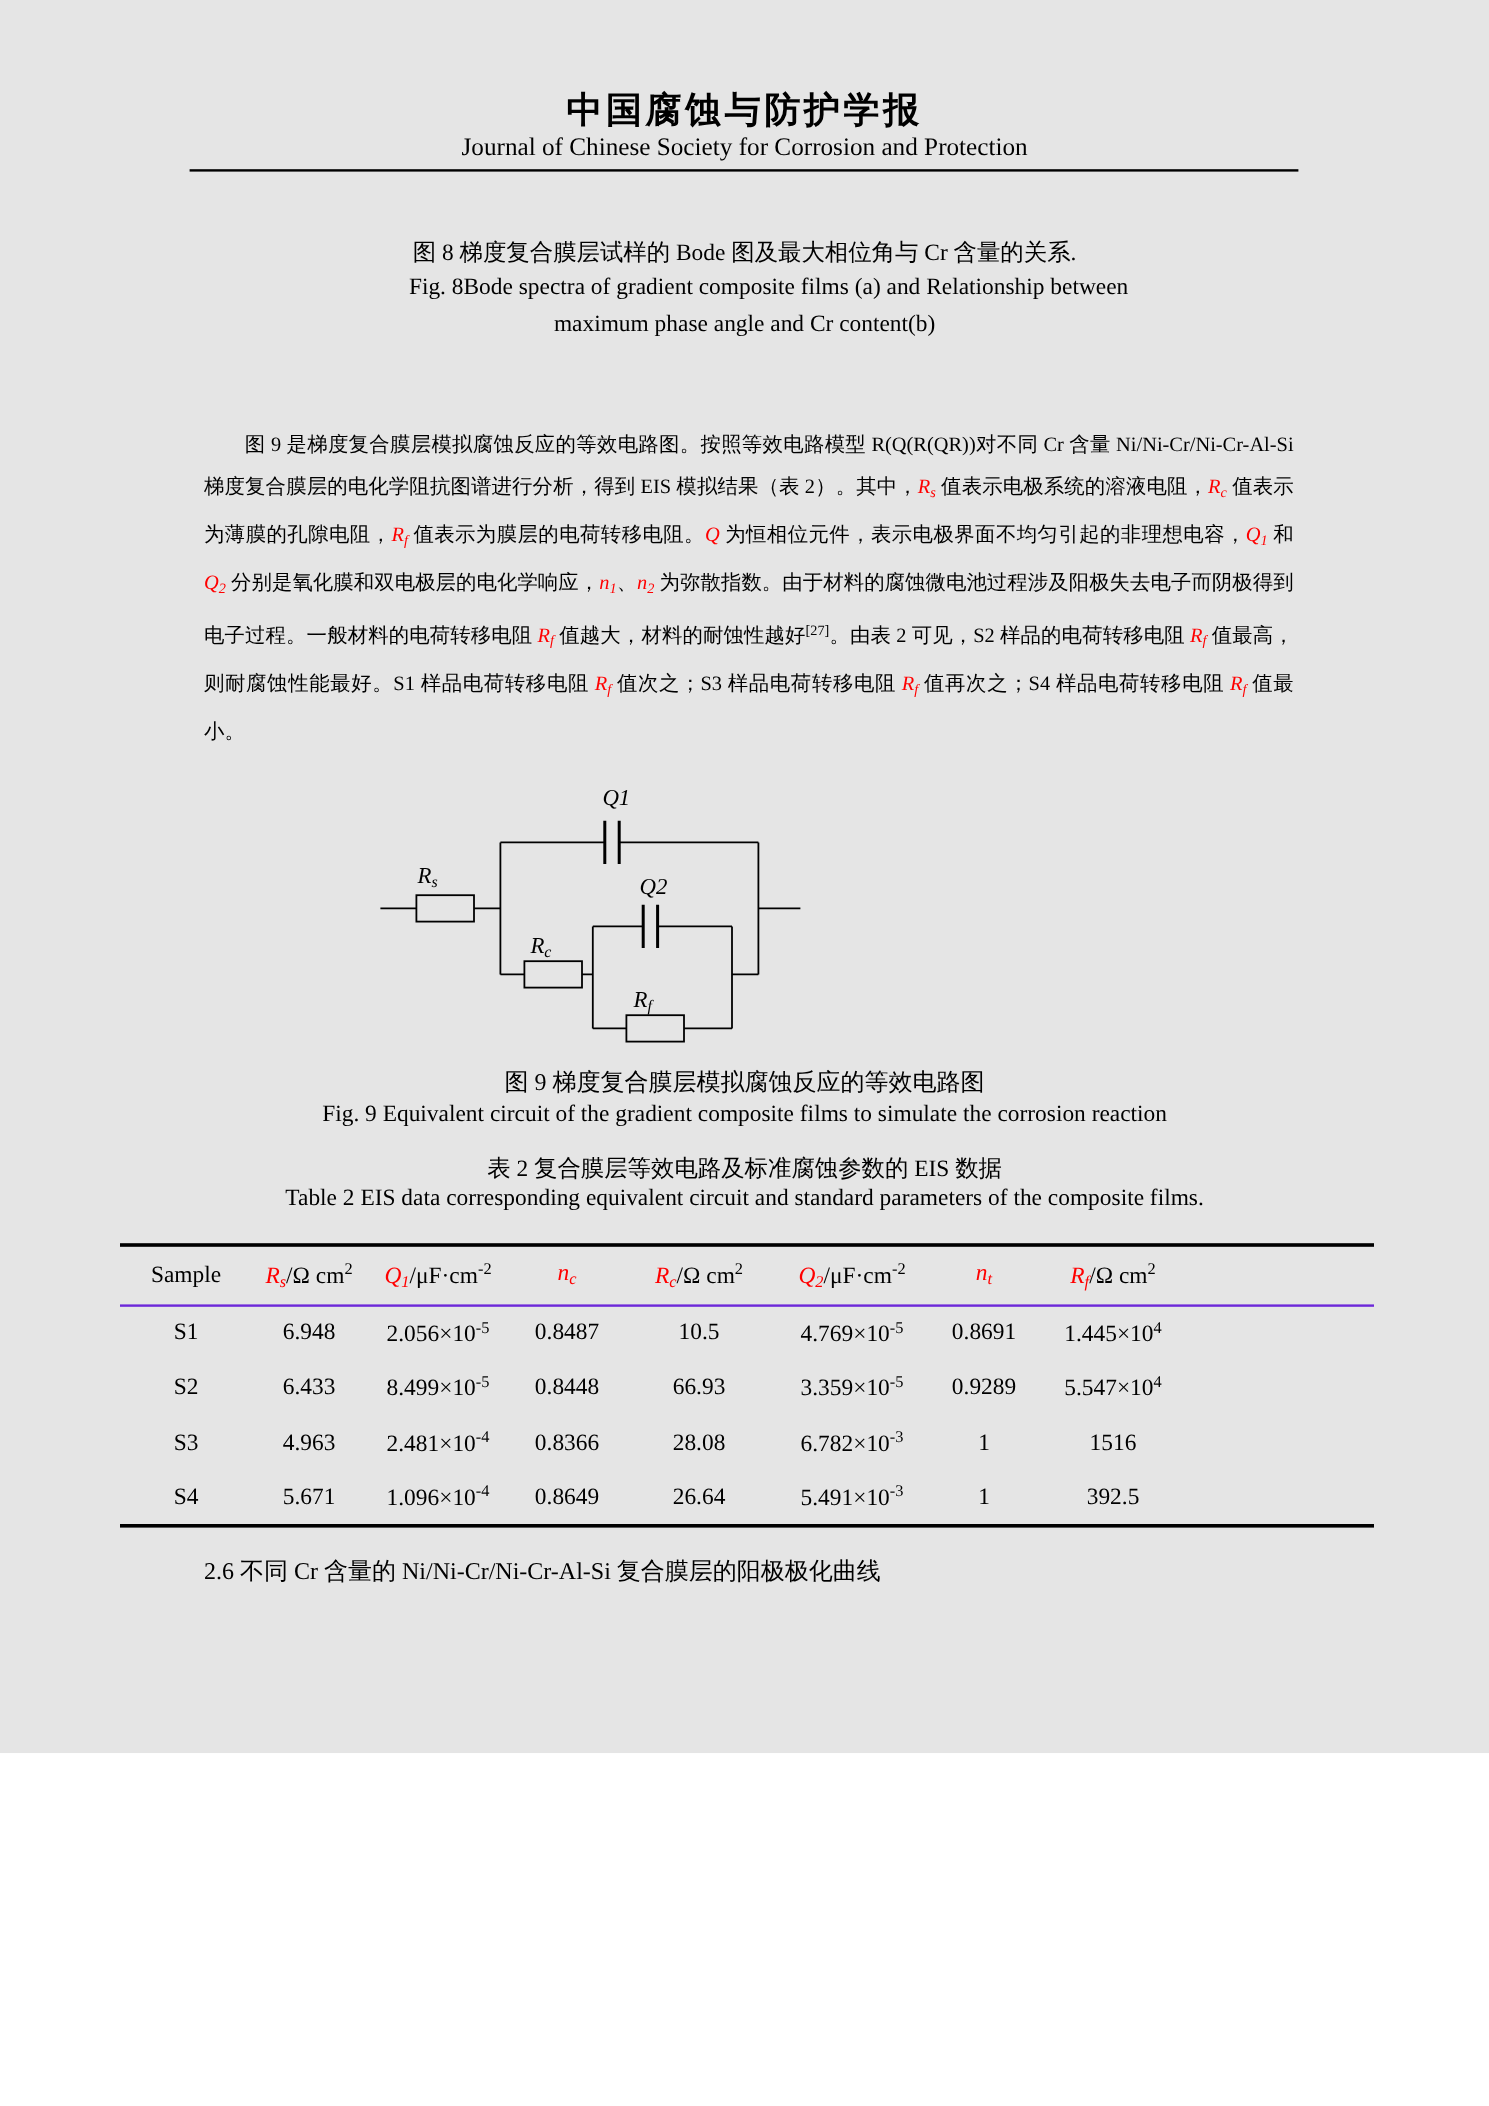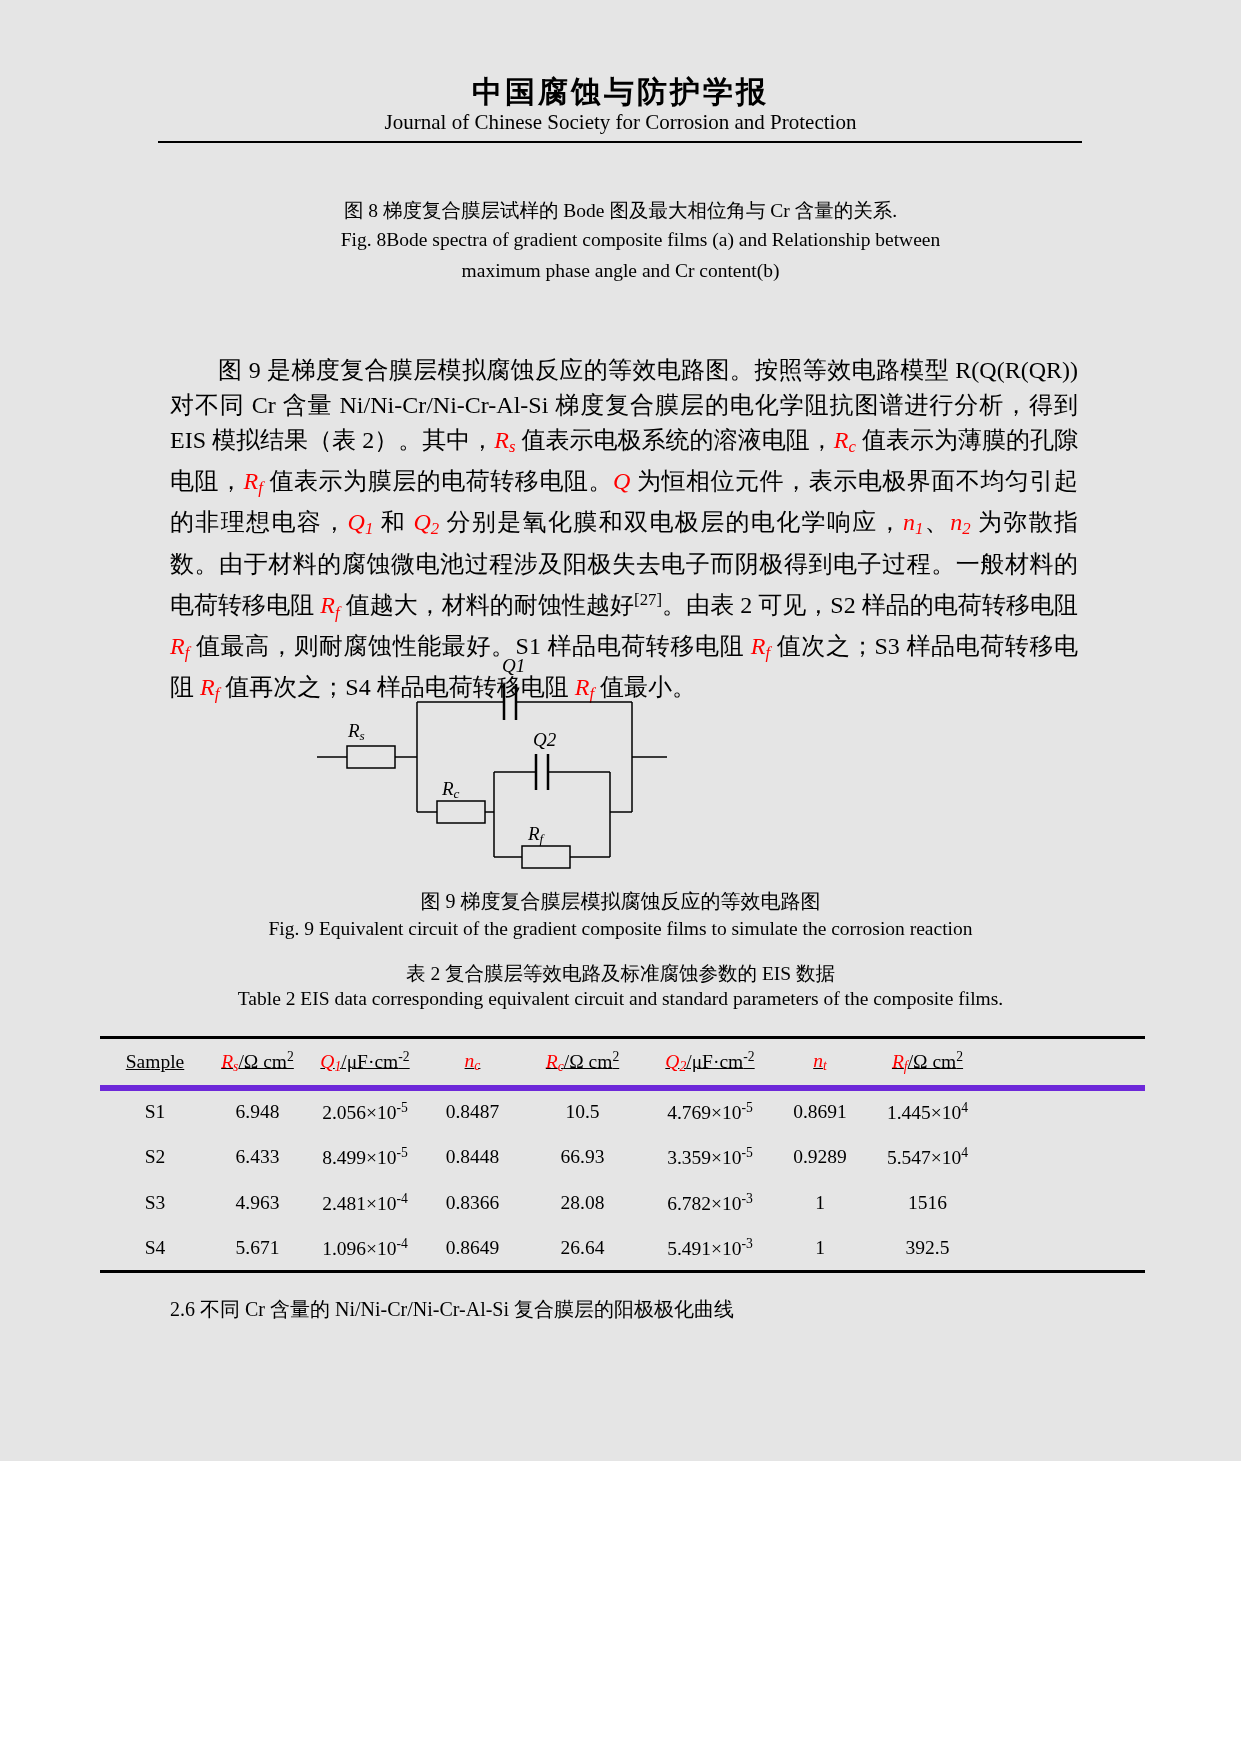--- a/index.html
+++ b/index.html
@@ -29,21 +29,21 @@
 
   .section-heading {
     position:absolute; left:170px; width:908px;
     font-size:20px; font-weight:normal;
   }
   .sec25 { top:317px; }
   .sec26 { top:1296px; }
 
   .body-para {
     position:absolute; left:170px; width:908px;
-    font-size:24px; text-align:justify; text-indent:2em;
+    font-size:17px; text-align:justify; text-indent:2em;
   }
   .para25 { top:353px; line-height:35px; }
   .para26 { top:1336px; line-height:38px; }
 
   
   .rt-v  { color:#ff0000; font-style:italic; }
   .rt-vs { color:#ff0000; font-style:italic; font-size:0.7em; vertical-align:-0.25em; }
   .rt-sup{ font-size:0.7em; vertical-align:0.5em; }
   .rt-i  { font-style:italic; }
   .rt-is { font-style:italic; font-size:0.7em; vertical-align:-0.25em; }
@@ -62,21 +62,21 @@
 
   .tbl-cn { top:960px; }
   .tbl-en { top:988px; }
 
   .eis-table-wrap { position:absolute; top:1036px; left:100px; width:1045px; }
   table.eis {
     width:1045px; border-collapse:collapse; table-layout:fixed;
     border-top:3px solid #000; border-bottom:3px solid #000;
     font-size:19.5px;
   }
-  table.eis thead tr { height:50px; border-bottom:6px solid #6d28d9;text-decoration:underline; }
+  table.eis thead tr { height:50px; border-bottom:2px solid #6d28d9; }
   table.eis tbody tr { height:46px; }
   table.eis th, table.eis td {
     text-align:center; vertical-align:middle; font-weight:normal; padding:0;
     white-space:nowrap; overflow:visible;
   }
 </style>
 </head>
 <body>
 
 <div class="page">

